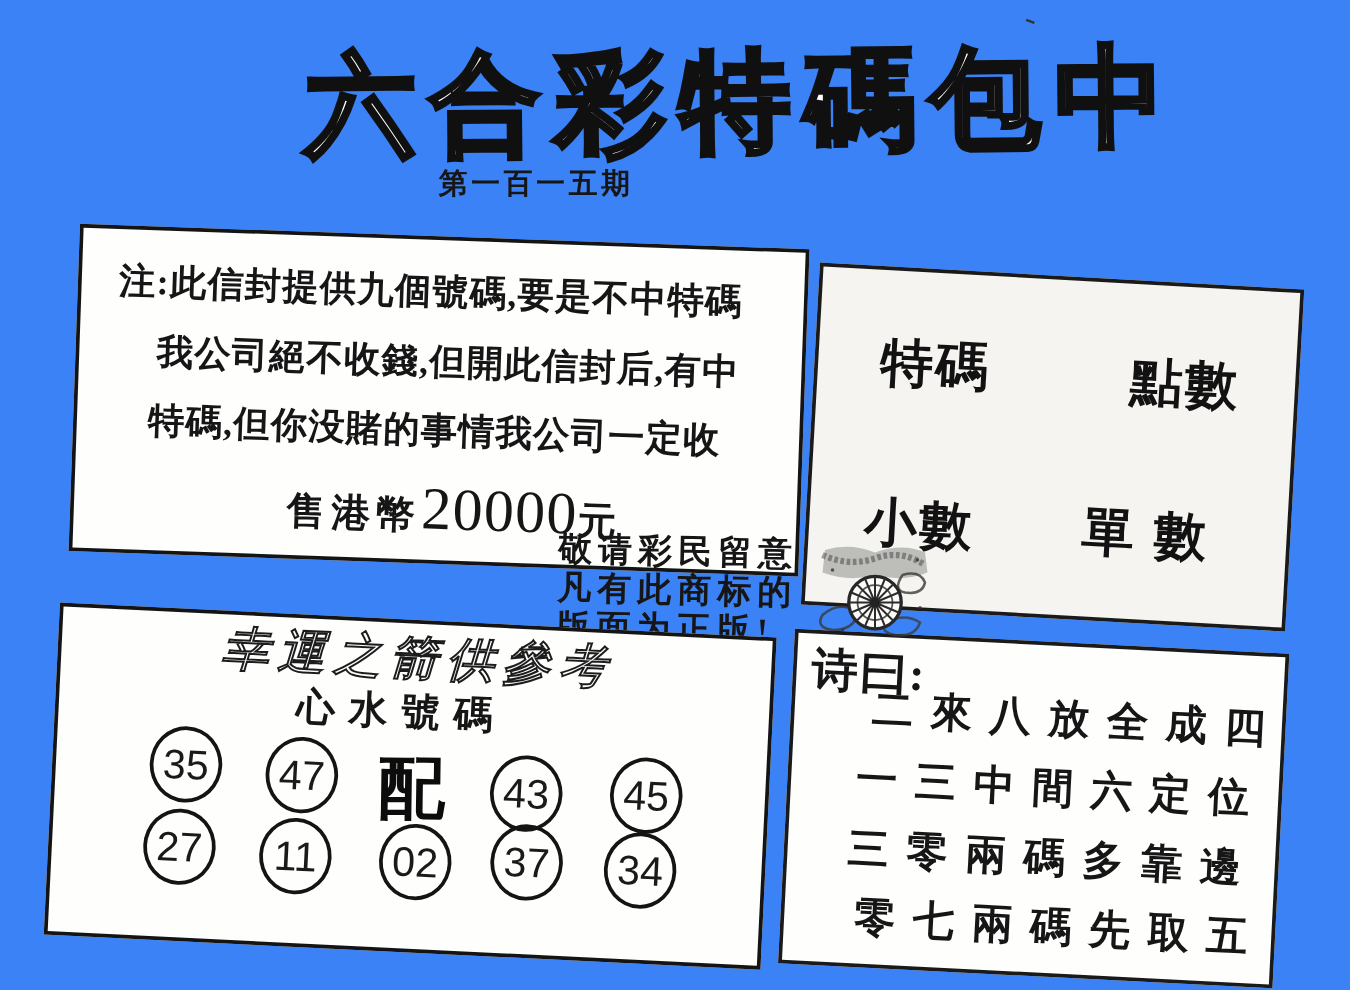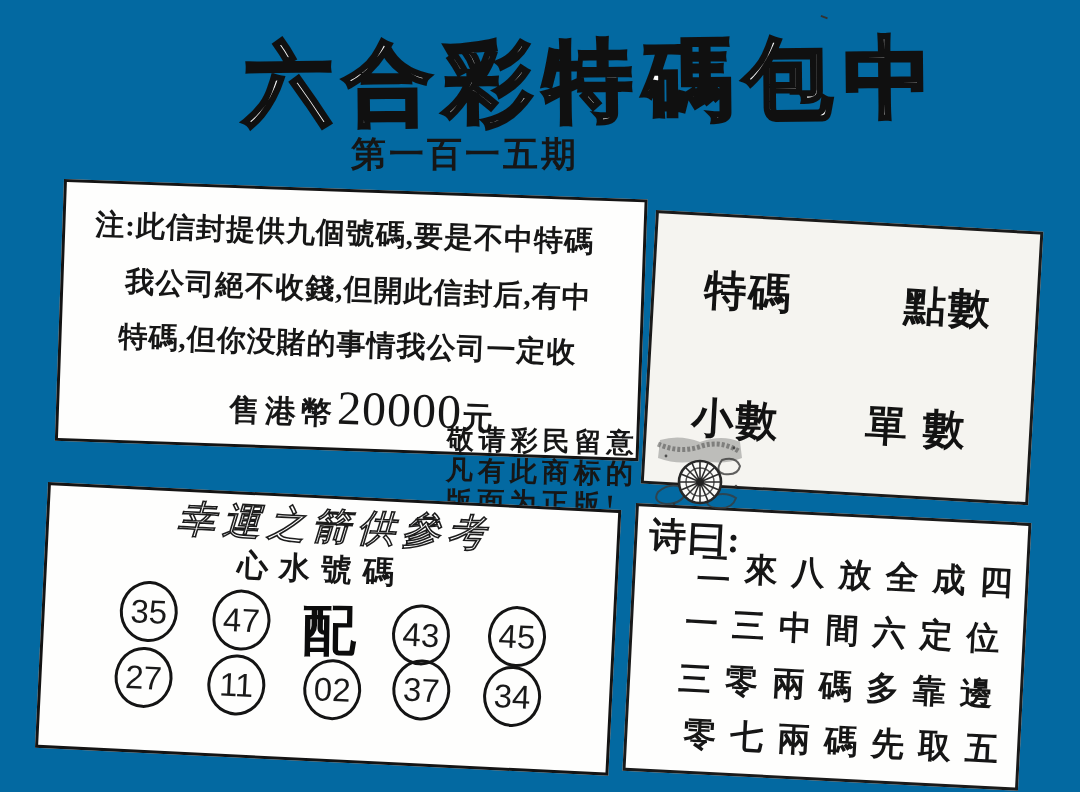--- a/index.html
+++ b/index.html
@@ -1,34 +1,34 @@
 <!DOCTYPE html>
 <html><head>
 <meta charset="utf-8">
 <style>
   html,body{margin:0;padding:0;background:#ffffff;}
   .page{
     position:relative;width:1080px;height:792px;overflow:hidden;
-    background:#0369a1;color:#161616;
+    background:#3b82f6;color:#161616;
     font-family:"Liberation Serif","DejaVu Serif",serif;
   }
 
   
   .title{
     position:absolute;left:244px;top:22px;width:760px;height:118px;
     font-size:88px;font-weight:bold;letter-spacing:12px;white-space:nowrap;
     font-family:"Liberation Serif",serif;
     color:#ffffff;
     -webkit-text-fill-color:#ffffff;
     -webkit-text-stroke:3.5px #101010;
     transform:rotate(-0.6deg);
   }
   .issue{
     position:absolute;left:351px;top:131px;
-    font-size:35px;letter-spacing:3px;font-weight:600;white-space:nowrap;
+    font-size:23px;letter-spacing:3px;font-weight:600;white-space:nowrap;
   }
   .speck{position:absolute;left:820px;top:16px;width:7px;height:4px;
     border-top:2px solid #333;transform:rotate(20deg);}
 
   
   .note-box{
     position:absolute;left:64px;top:179px;width:578px;height:256px;
     border:3px solid #141414;transform:rotate(2deg);transform-origin:top left;
     background:#fefefd;
   }

